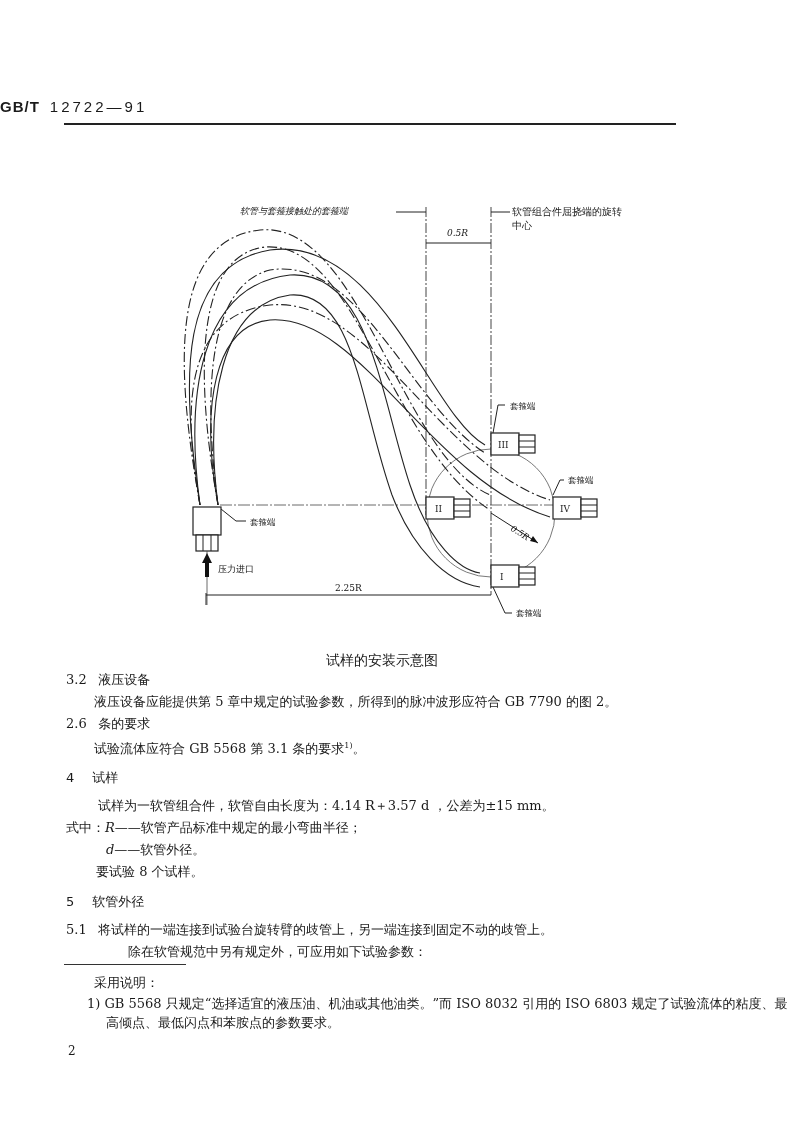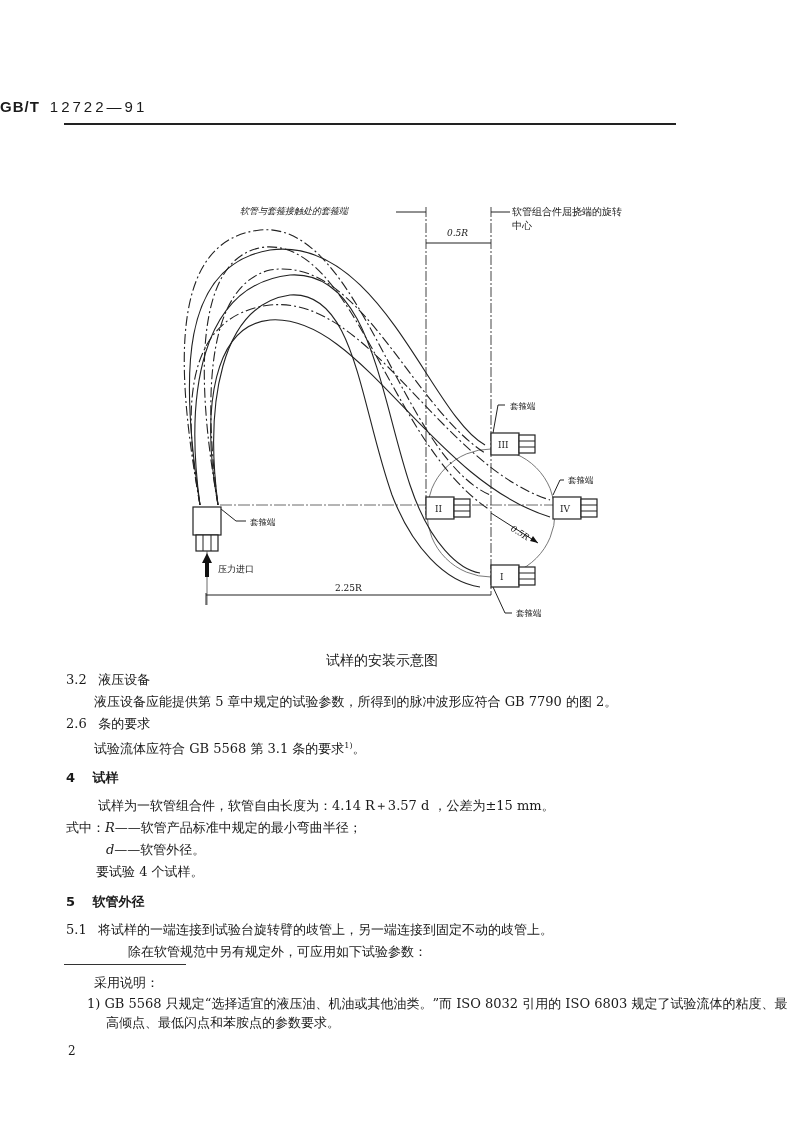--- a/index.html
+++ b/index.html
@@ -7,21 +7,21 @@
          font-family: "DejaVu Serif", "Liberation Serif", serif; color: #1a1a1a; }
   .abs { position: absolute; }
   .header-code { left: 0; width: 794px; top: 98px; text-align: left;
                  font-family: "Liberation Sans", sans-serif; font-size: 15px; font-weight: bold; letter-spacing: 1px; }
   .header-code .num { font-weight: normal; letter-spacing: 3px; margin-left: 10px; }
   .header-rule { left: 64px; top: 123px; width: 612px; height: 0; border-top: 2px solid #222; }
   .diagram { left: 160px; top: 195px; width: 470px; height: 430px; }
   .fig-caption { left: 0; width: 764px; top: 652px; text-align: center; font-size: 14px; }
   .line { font-size: 13px; line-height: 18px; white-space: nowrap; }
   .sec-num { display: inline-block; min-width: 28px; }
-  .bold { font-weight: bold; font-family: "DejaVu Sans", sans-serif; }
+  .bold { font-weight: normal; font-family: "DejaVu Sans", sans-serif; }
   .foot-rule { left: 64px; top: 964px; width: 122px; border-top: 1px solid #333; }
   .fn { font-size: 13px; line-height: 17px; white-space: nowrap; }
   .page-num { left: 68px; top: 1044px; font-size: 12px; }
   sup { font-size: 8px; }
   i.m { font-style: italic; }
 </style>
 </head>
 <body>
 
 <div class="abs header-code">
@@ -131,21 +131,21 @@
   <span class="sec-num" style="min-width:22px">4</span>
   <span>试样</span>
 </div>
 <div class="abs line" style="left:98px;top:797px;text-align:center;">试样为一软管组合件，软管自由长度为：4.14 R＋3.57 d ，公差为±15 mm。</div>
 <div class="abs line" style="left:66px;top:819px;">
   <span>式中：</span><i class="m">R</i><span>——软管产品标准中规定的最小弯曲半径；</span>
 </div>
 <div class="abs line" style="left:106px;top:841px;">
   <i class="m">d</i><span>——软管外径。</span>
 </div>
-<div class="abs line" style="left:96px;top:863px;">要试验 4 个试样。</div>
+<div class="abs line" style="left:96px;top:863px;">要试验 8 个试样。</div>
 
 <div class="abs line bold" style="left:66px;top:893px;">
   <span class="sec-num" style="min-width:22px">5</span>
   <span>软管外径</span>
 </div>
 <div class="abs line" style="left:66px;top:921px;">
   <span class="sec-num" style="min-width:32px">5.1</span><span>将试样的一端连接到试验台旋转臂的歧管上，另一端连接到固定不动的歧管上。</span>
 </div>
 <div class="abs line" style="left:96px;top:943px;padding-left:32px;">除在软管规范中另有规定外，可应用如下试验参数：</div>
 

